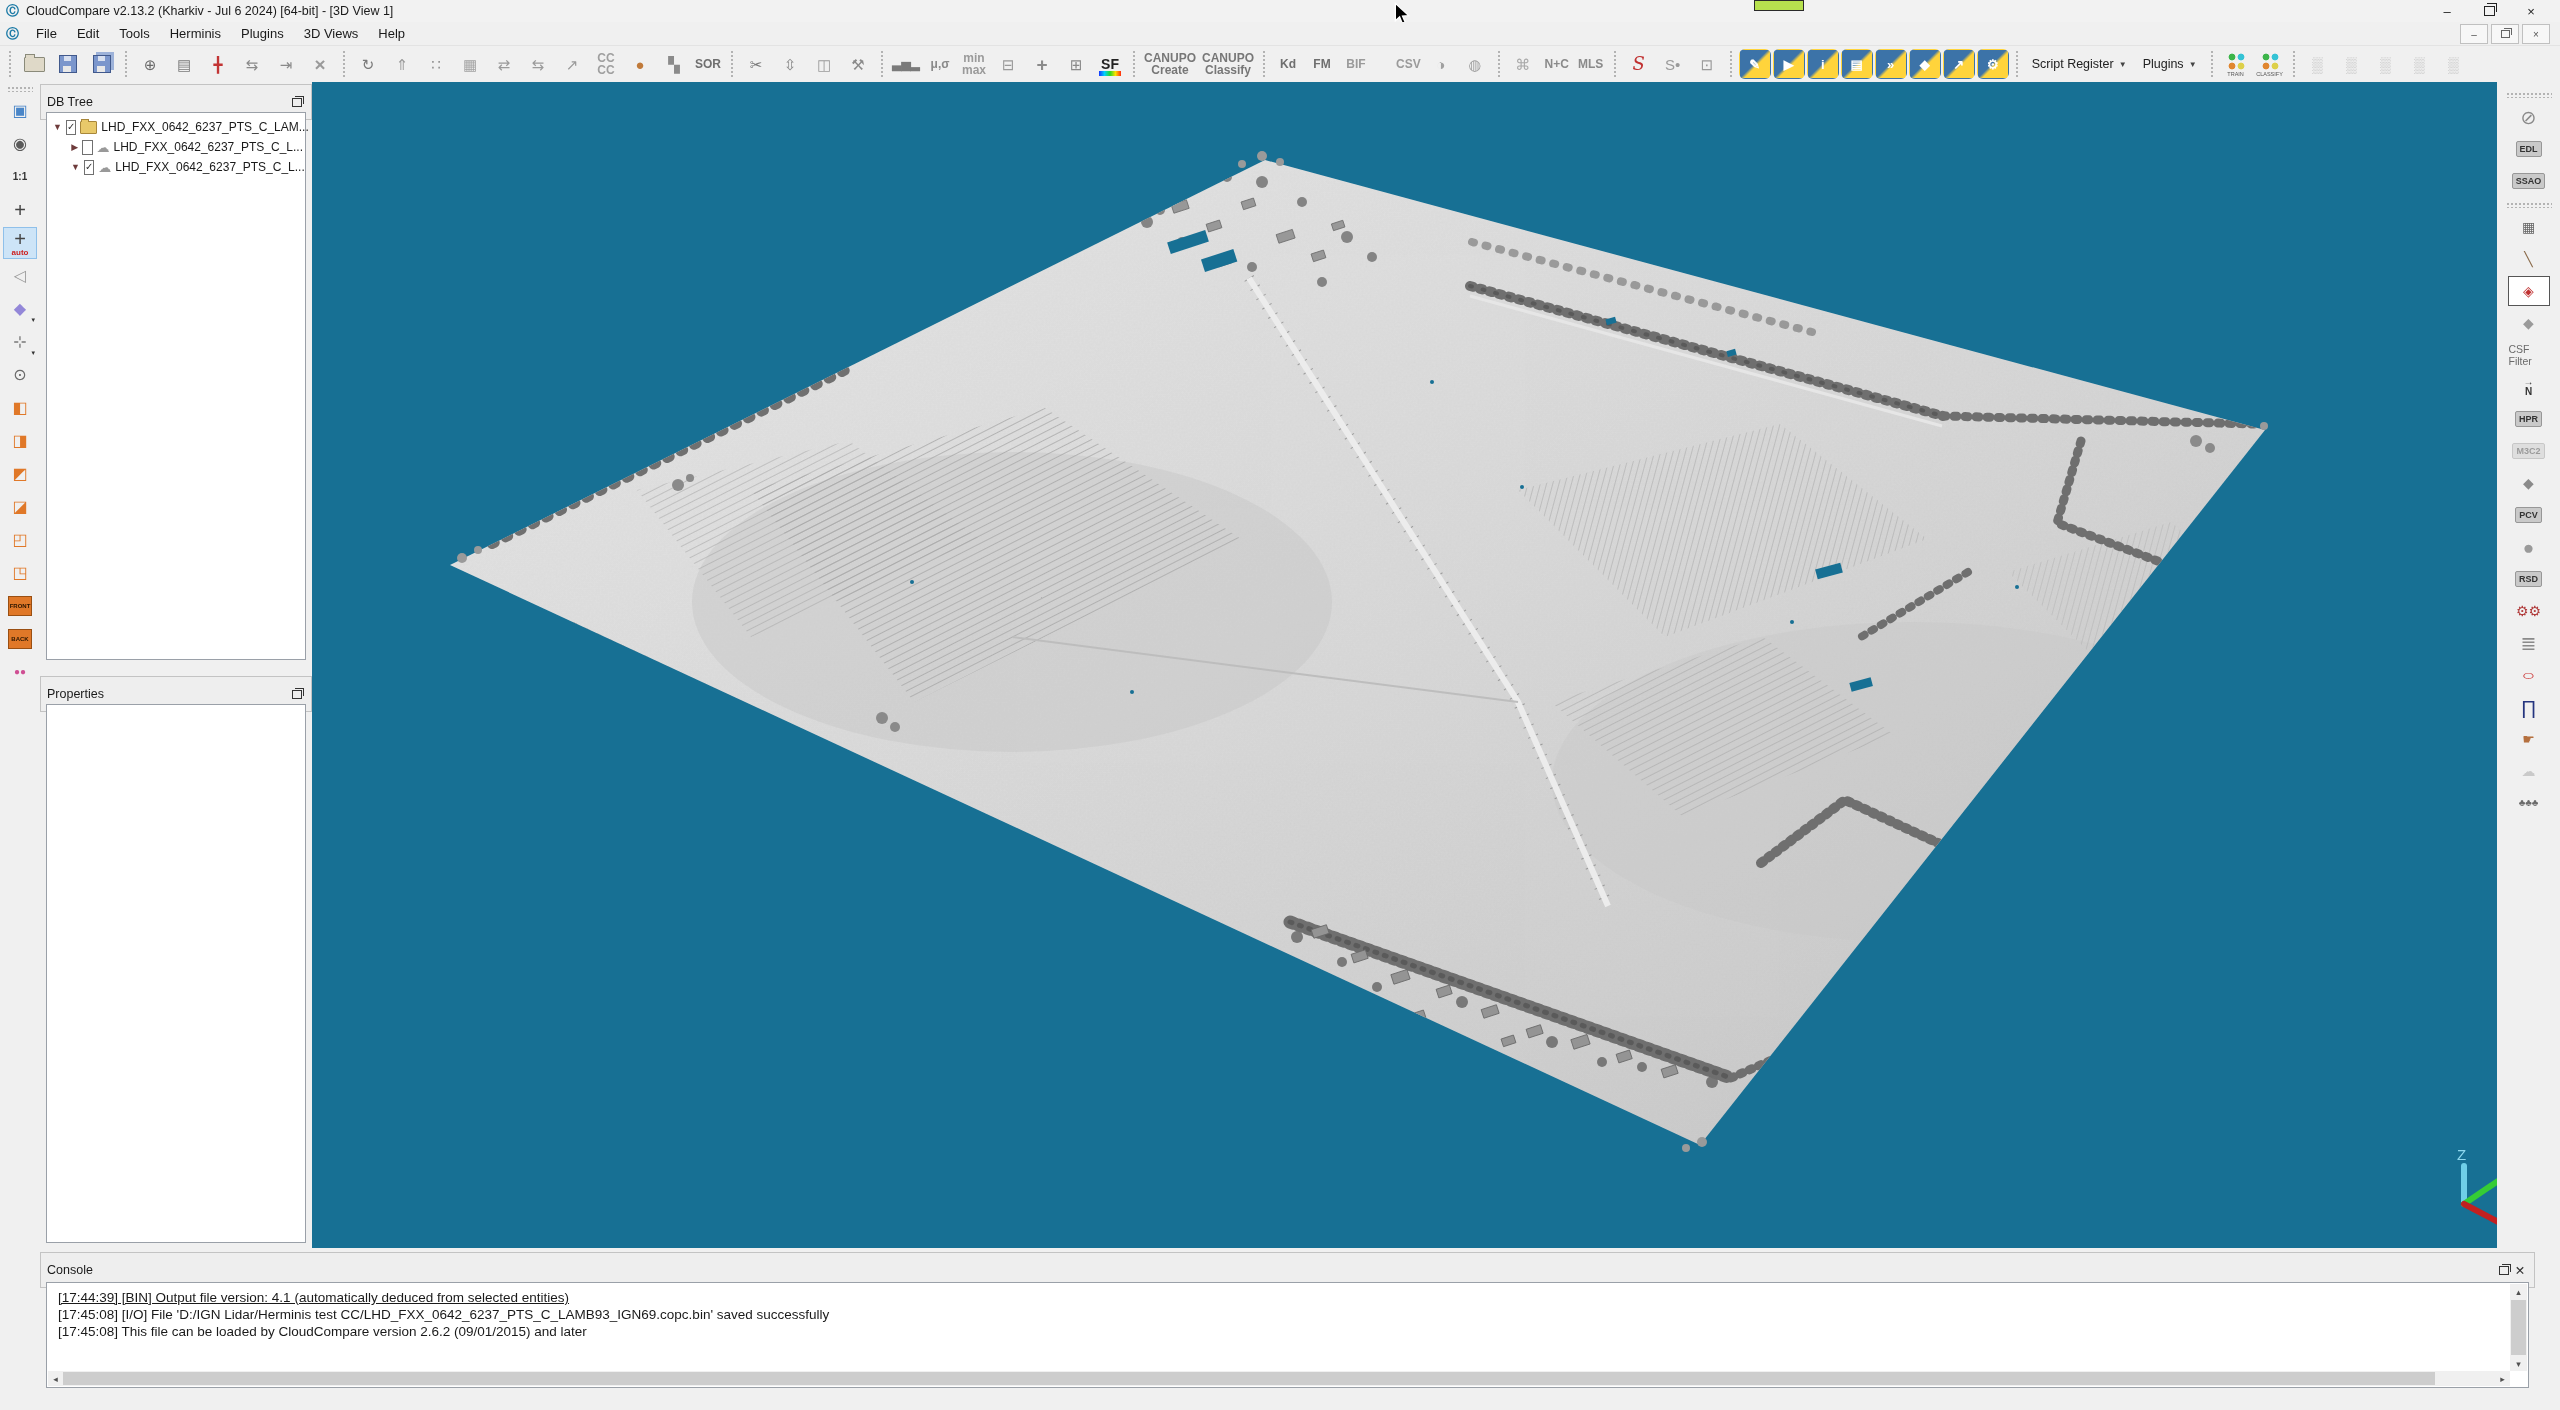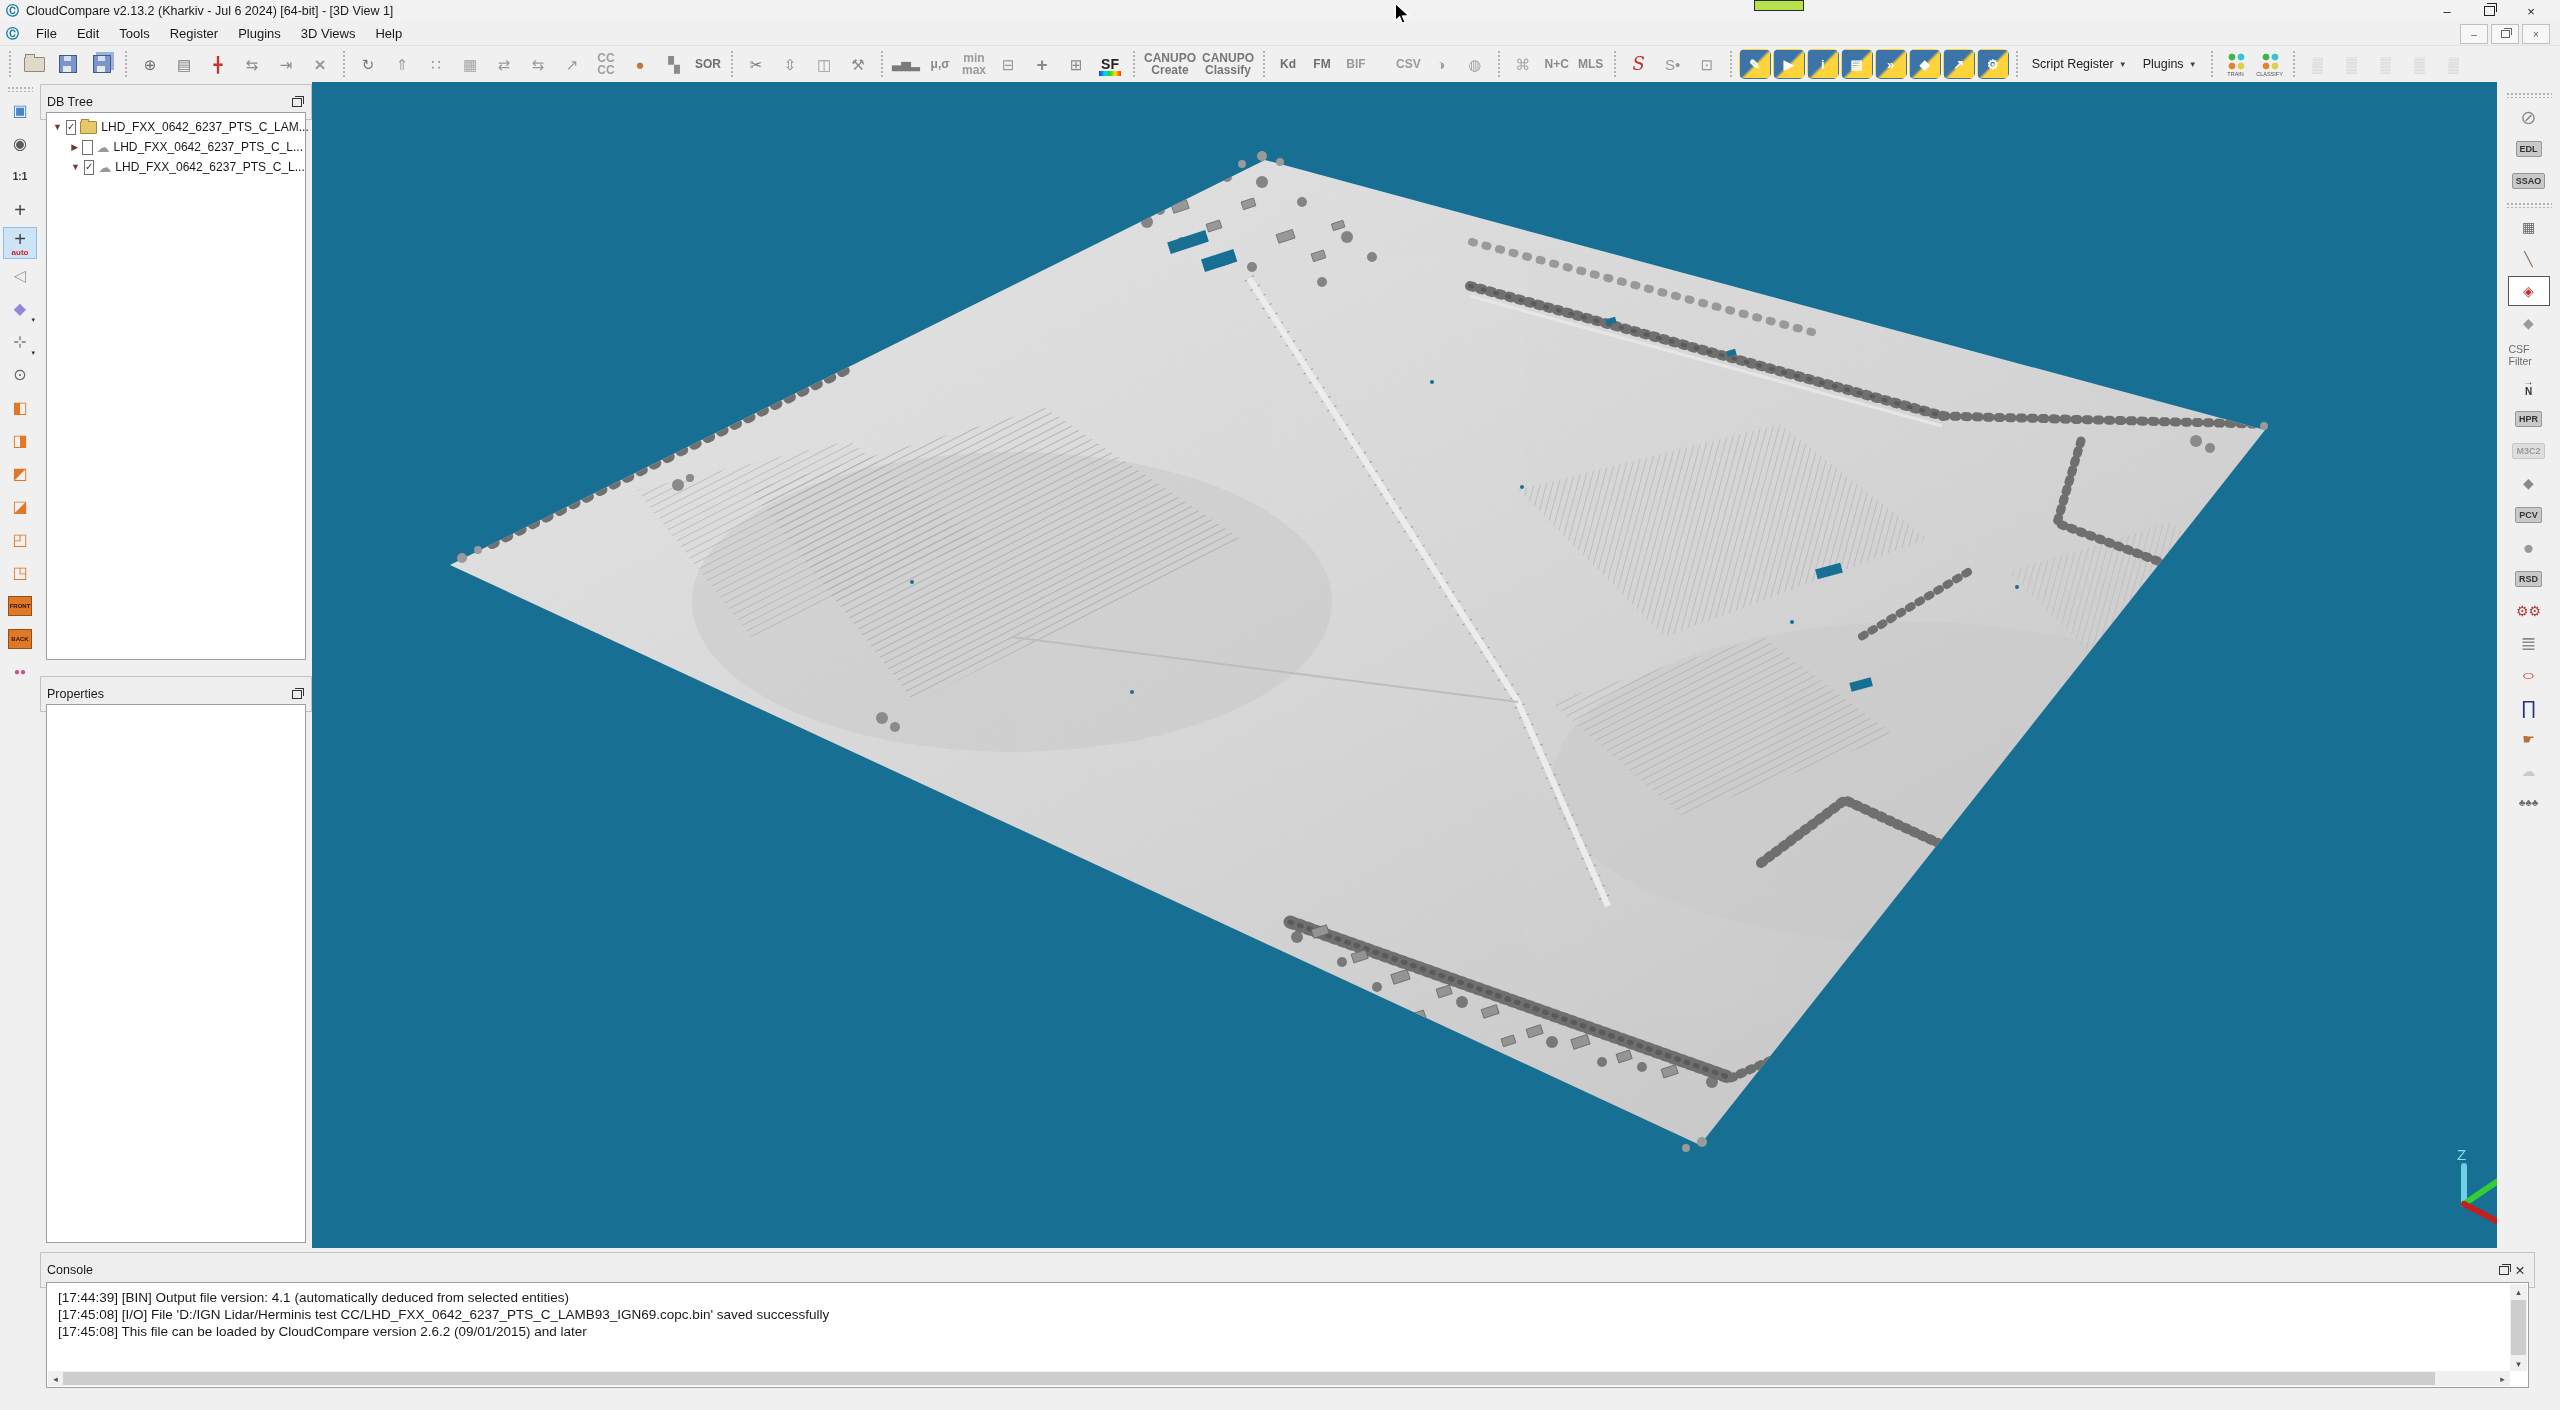--- a/index.html
+++ b/index.html
@@ -148,21 +148,21 @@
       <path d="M1,1 L1,14 L4.2,11.2 L6.2,16.2 L8.4,15.2 L6.4,10.6 L11,10.2 Z" fill="#000" stroke="#fff" stroke-width="1"></path>
     </svg>
   </div>
 
   <div class="menubar">
     <span class="appicon">Ⓒ</span>
     <div style="display:flex">
         <div class="menu-item">File</div>
         <div class="menu-item">Edit</div>
         <div class="menu-item">Tools</div>
-        <div class="menu-item">Register</div>
+        <div class="menu-item">Herminis</div>
         <div class="menu-item">Plugins</div>
         <div class="menu-item">3D Views</div>
         <div class="menu-item">Help</div>
       </div>
     <div class="mdi-controls">
       <div class="mdibtn">–</div>
       <div class="mdibtn">
           <span class="ic-rest-sm"></span>
         </div>
       <div class="mdibtn">×</div>
@@ -713,21 +713,21 @@
 
   <div class="panel-header" style="left:40px;top:1252px;width:2495px;">
     <span class="ph-title">Console</span>
     <span class="phbtn">
         <span class="ic-float"></span>
       </span>
     <span class="phbtn">✕</span>
   </div>
   <div class="panel-box" style="left:46px;top:1282px;width:2483px;height:106px;">
     <div class="console-lines" id="console-lines">
-        <div style="color: rgb(26, 26, 26);">[17:44:39] [BIN] Output file version: 4.1 (automatically deduced from selected entities)</div>
+        <div style="color: rgb(26, 26, 26); text-decoration: underline;">[17:44:39] [BIN] Output file version: 4.1 (automatically deduced from selected entities)</div>
         <div style="color: rgb(26, 26, 26);">[17:45:08] [I/O] File 'D:/IGN Lidar/Herminis test CC/LHD_FXX_0642_6237_PTS_C_LAMB93_IGN69.copc.bin' saved successfully</div>
         <div style="color: rgb(26, 26, 26);">[17:45:08] This file can be loaded by CloudCompare version 2.6.2 (09/01/2015) and later</div>
       </div>
     <div class="scroll-v">
       <div class="sbtn up">▴</div>
       <div class="sthumb-v"></div>
       <div class="sbtn dn">▾</div>
     </div>
     <div class="scroll-h">
       <div class="sbtn">◂</div>

